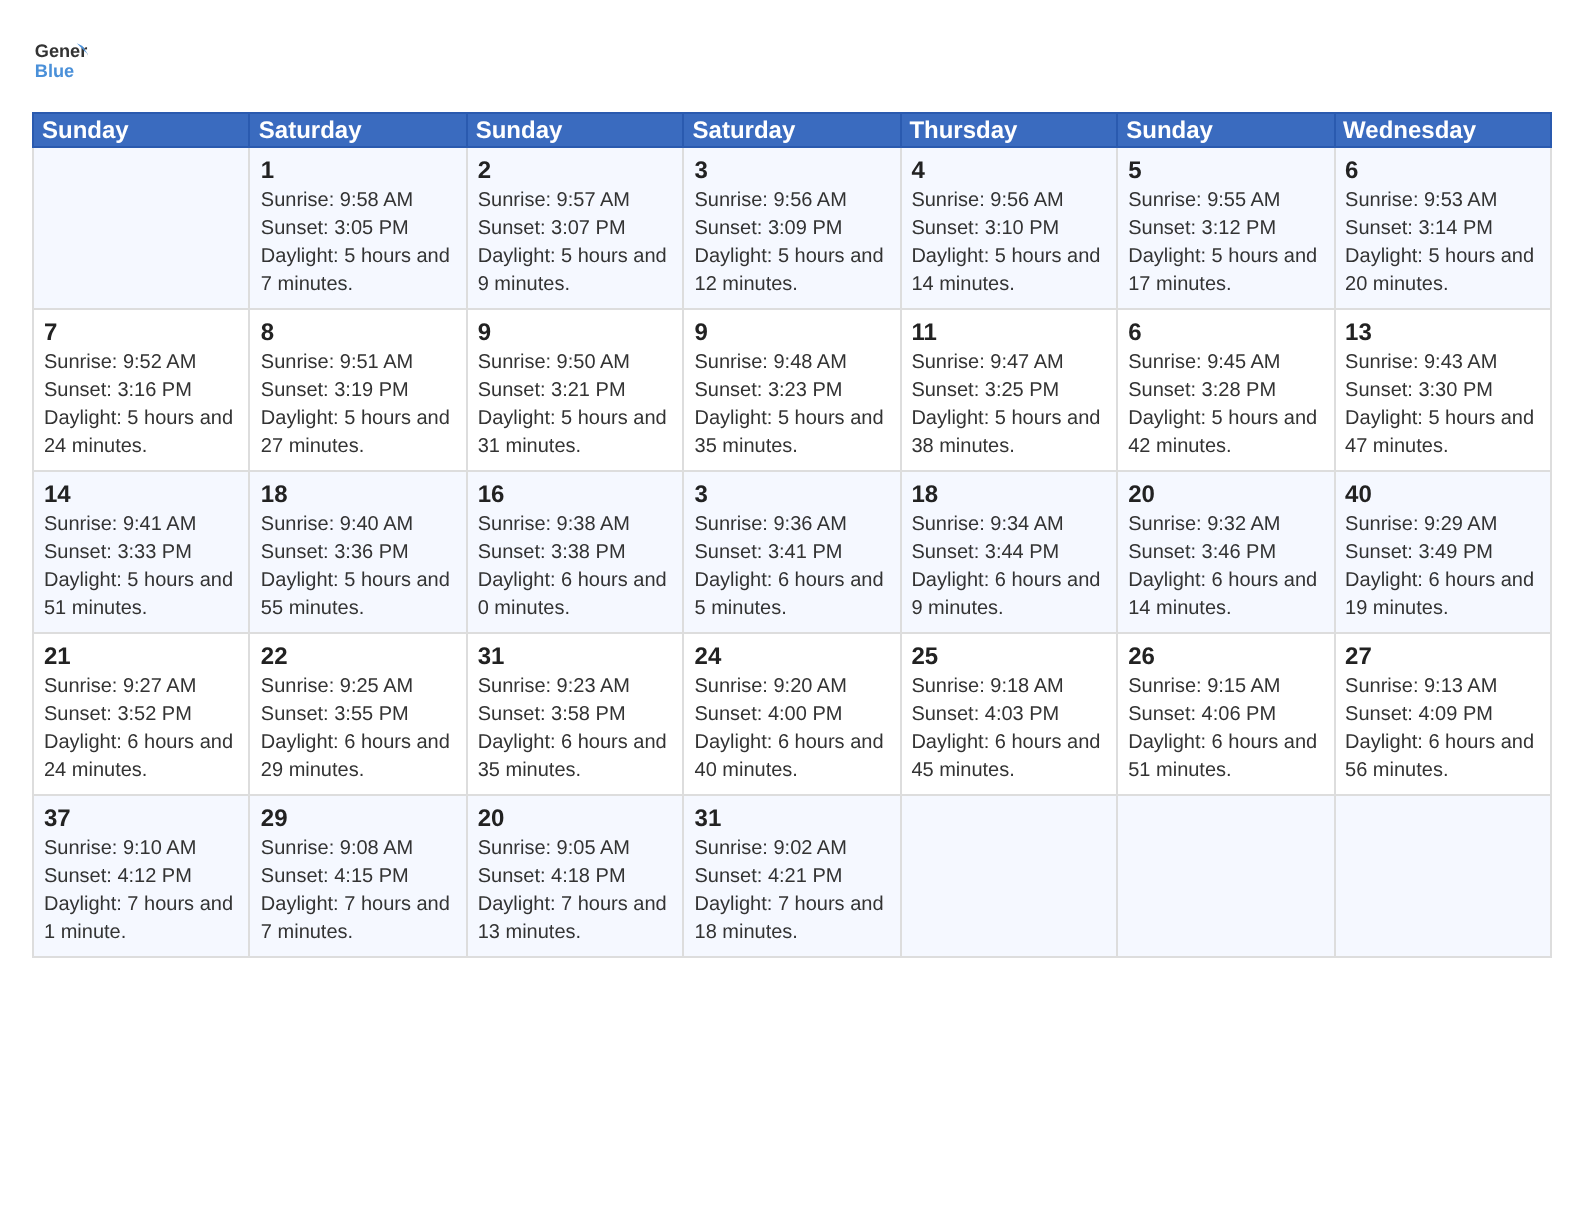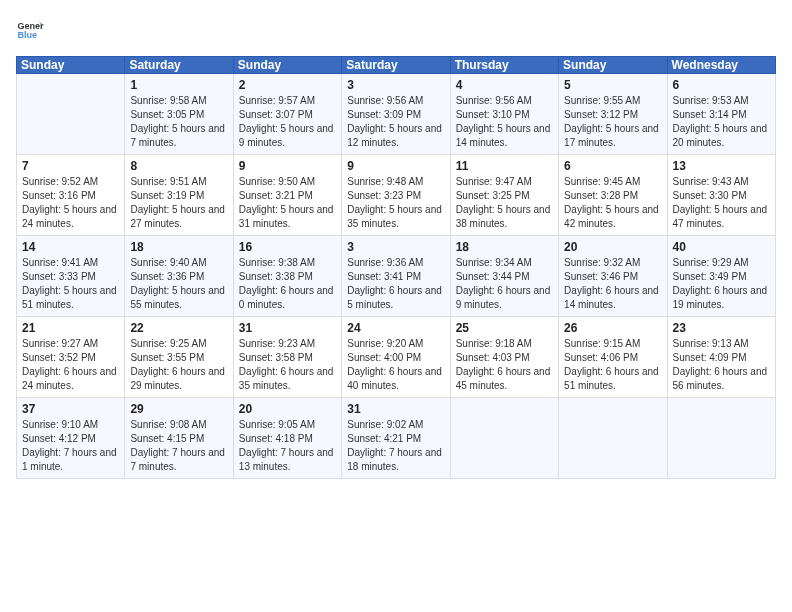--- a/index.html
+++ b/index.html
@@ -220,21 +220,21 @@
         </td>
         <td>
           <div class="day-num">25</div>
           <div class="day-info">Sunrise: 9:18 AM<br>Sunset: 4:03 PM<br>Daylight: 6 hours and 45 minutes.</div>
         </td>
         <td>
           <div class="day-num">26</div>
           <div class="day-info">Sunrise: 9:15 AM<br>Sunset: 4:06 PM<br>Daylight: 6 hours and 51 minutes.</div>
         </td>
         <td>
-          <div class="day-num">23</div>
+          <div class="day-num">27</div>
           <div class="day-info">Sunrise: 9:13 AM<br>Sunset: 4:09 PM<br>Daylight: 6 hours and 56 minutes.</div>
         </td>
       </tr>
       <tr>
         <td>
           <div class="day-num">37</div>
           <div class="day-info">Sunrise: 9:10 AM<br>Sunset: 4:12 PM<br>Daylight: 7 hours and 1 minute.</div>
         </td>
         <td>
           <div class="day-num">29</div>

